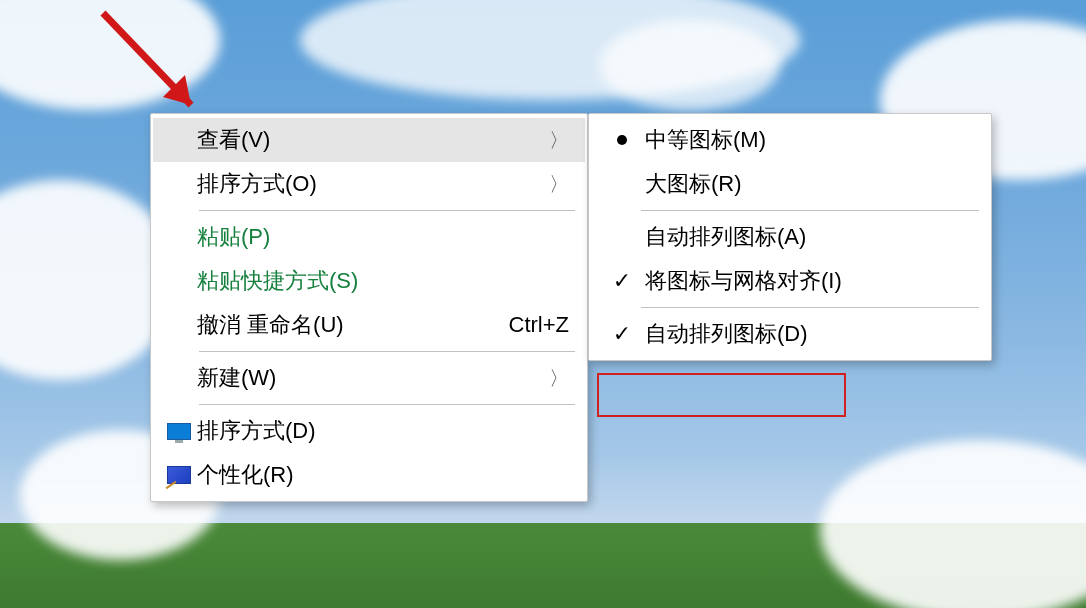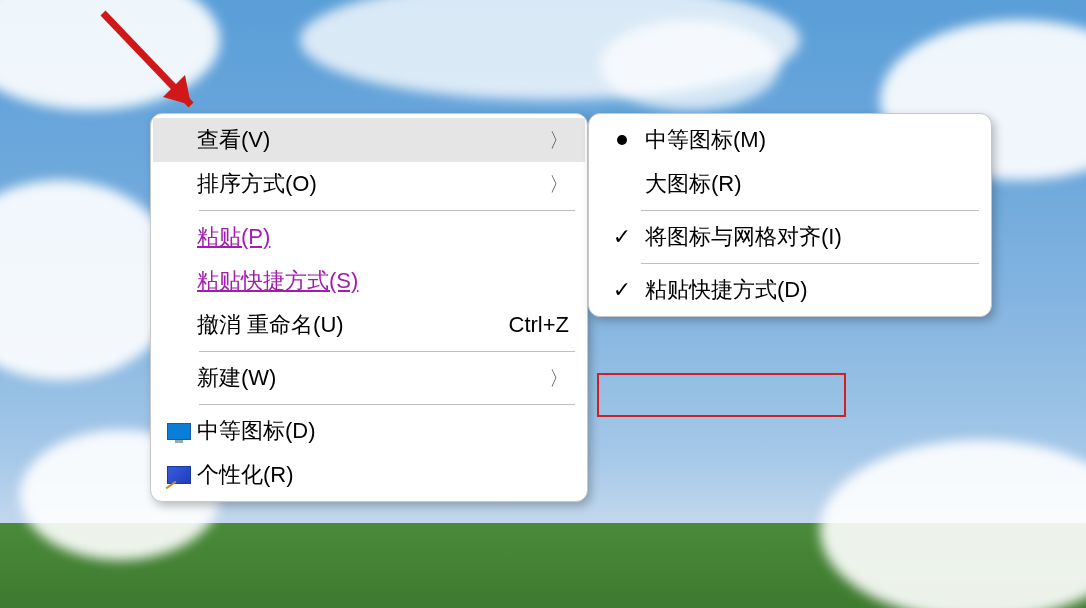--- a/index.html
+++ b/index.html
@@ -65,22 +65,21 @@
   .menu-item .arrow {
     margin-left: 20px;
     font-size: 20px;
     color: #555;
   }
   .menu-item.highlight {
     background: #e5e5e5;
   }
   .menu-item.disabled .label,
   .menu-item.disabled .shortcut {
-    color: #a21caf;
-    text-decoration: underline;
+    color: #15803d;
   }
   .sep {
     height: 1px;
     background: #c0c0c0;
     margin: 4px 10px 4px 46px;
   }
   
   .submenu .menu-item .icon-slot { width: 46px; }
   .bullet {
     width: 10px; height: 10px;
@@ -127,21 +126,21 @@
   }
   .mini-personalize::after{
     content:"";
     position:absolute;
     left:-3px; bottom:-3px;
     width:12px; height:2px;
     background:#c68b2c;
     transform: rotate(-35deg);
   }
   .corner-round {
-    border-radius: 12px;
+    border-radius: 2px;
   }
 </style>
 </head>
 <body>
 
 <div class="wallpaper">
   <div class="cloud" style="left:-40px; top:-30px; width:260px; height:140px;"></div>
   <div class="cloud" style="left:300px; top:-20px; width:500px; height:120px; opacity:.85"></div>
   <div class="cloud" style="left:880px; top:20px; width:280px; height:160px;"></div>
   <div class="cloud" style="left:-60px; top:180px; width:240px; height:200px;"></div>
@@ -195,21 +194,21 @@
     <span class="label">新建(W)</span>
     <span class="arrow">〉</span>
   </div>
 
   <div class="sep"></div>
 
   <div class="menu-item">
     <span class="icon-slot">
         <span class="mini-monitor"></span>
       </span>
-    <span class="label">中等图标(D)</span>
+    <span class="label">排序方式(D)</span>
   </div>
 
   <div class="menu-item">
     <span class="icon-slot">
         <span class="mini-personalize"></span>
       </span>
     <span class="label">个性化(R)</span>
   </div>
 </div>
 
@@ -223,31 +222,35 @@
   </div>
 
   <div class="menu-item">
     <span class="icon-slot"></span>
     <span class="label">大图标(R)</span>
   </div>
 
 
   <div class="sep" style="margin-left:50px"></div>
 
+  <div class="menu-item">
+    <span class="icon-slot"></span>
+    <span class="label">自动排列图标(A)</span>
+  </div>
 
   <div class="menu-item">
     <span class="icon-slot">
         <span class="check">✓</span>
       </span>
     <span class="label">将图标与网格对齐(I)</span>
   </div>
 
   <div class="sep" style="margin-left:50px"></div>
 
   <div class="menu-item">
     <span class="icon-slot">
         <span class="check">✓</span>
       </span>
-    <span class="label">粘贴快捷方式(D)</span>
+    <span class="label">自动排列图标(D)</span>
   </div>
 </div>
 
 <div class="red-box" style="left:597px; top:373px; width:245px; height:40px;"></div>
 
 </body></html>

